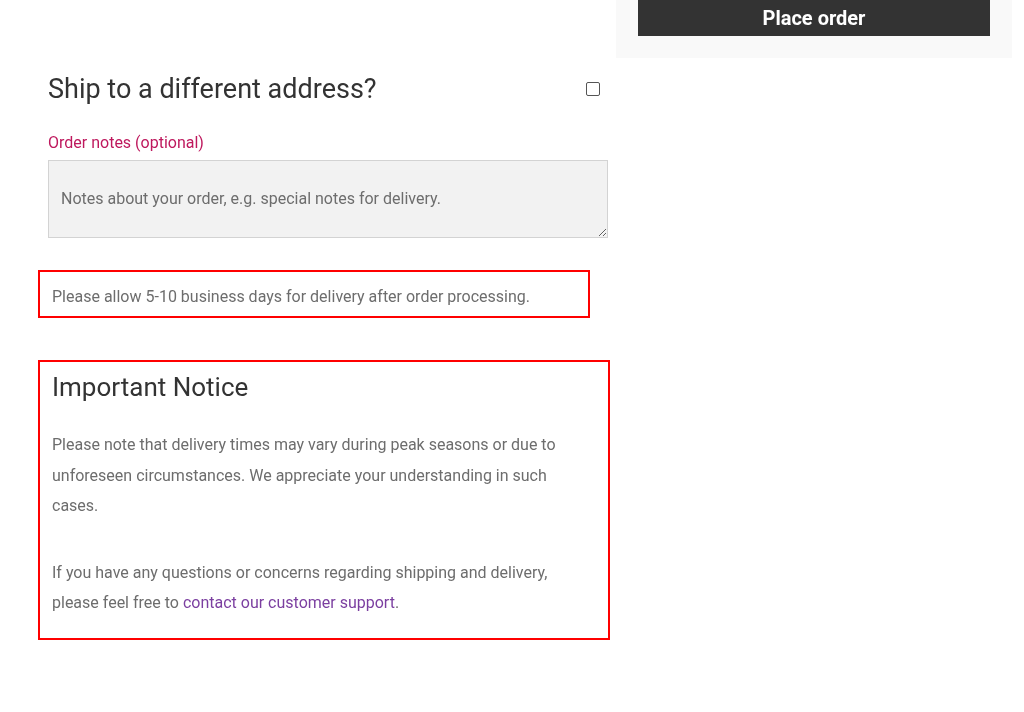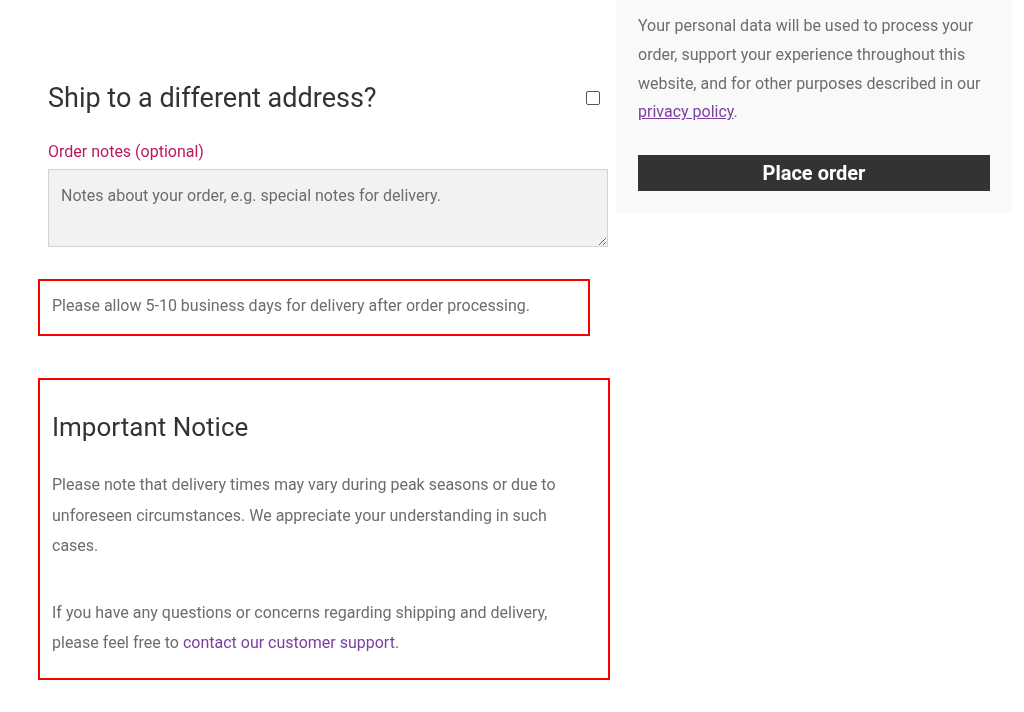--- a/index.html
+++ b/index.html
@@ -11,21 +11,21 @@
       font-family: -apple-system, BlinkMacSystemFont, "Segoe UI", Roboto, "Helvetica Neue", Arial, sans-serif;
       background: #ffffff;
       width: 1024px;
       height: 712px;
       position: relative;
       color: #333;
     }
     .left-column {
       position: absolute;
       left: 48px;
-      top: 12px;
+      top: 3px;
       width: 560px;
     }
     .ship-heading-row {
       display: flex;
       align-items: center;
       justify-content: space-between;
       margin-top: 70px;
       margin-bottom: 28px;
     }
     .ship-heading {
@@ -46,45 +46,45 @@
       font-size: 16px;
       color: #be185d;
       margin-bottom: 8px;
       display: block;
     }
     .order-notes-textarea {
       width: 100%;
       height: 78px;
       border: 1px solid #d3d3d3;
       background: #f2f2f2;
-      padding: 16px 12px;
+      padding: 28px 12px;
       font-size: 16px;
       font-family: inherit;
       color: #b91c1c;
       resize: both;
     }
     .order-notes-textarea::placeholder {
       color: #6d6d6d;
     }
     .delivery-box {
       border: 2.5px solid #ff0000;
       margin-top: 28px;
-      padding: 10px 12px 13px 12px;
+      padding: 10px 12px 4px 12px;
       margin-left: -10px;
       margin-right: 18px;
     }
     .delivery-text {
       font-size: 16px;
       color: #6d6d6d;
       line-height: 1.9;
     }
     .notice-box {
       border: 2.5px solid #ff0000;
       margin-top: 42px;
-      padding: 32px 12px 20px 12px;
+      padding: 10px 12px 20px 12px;
       margin-left: -10px;
       margin-right: -2px;
     }
     .notice-heading {
       font-size: 26px;
       font-weight: 400;
       color: #333333;
       margin-bottom: 28px;
     }
     .notice-paragraph {
@@ -151,17 +151,14 @@
   <div class="notice-box">
     <h3 class="notice-heading">Important Notice</h3>
     <p class="notice-paragraph">Please note that delivery times may vary during peak seasons or due to unforeseen circumstances. We appreciate your understanding in such cases.</p>
     <p class="notice-paragraph">
       <span>If you have any questions or concerns regarding shipping and delivery, please feel free to </span><a class="notice-link">contact our customer support</a><span>.</span>
     </p>
   </div>
 </div>
 
 <div class="right-column">
-  <p class="privacy-text">
-    <span>Your personal data will be used to process your order, support your experience throughout this website, and for other purposes described in our </span><a class="privacy-link">privacy policy</a><span>.</span>
-  </p>
   <button class="place-order-btn">Place order</button>
 </div>
 
 </body></html>

